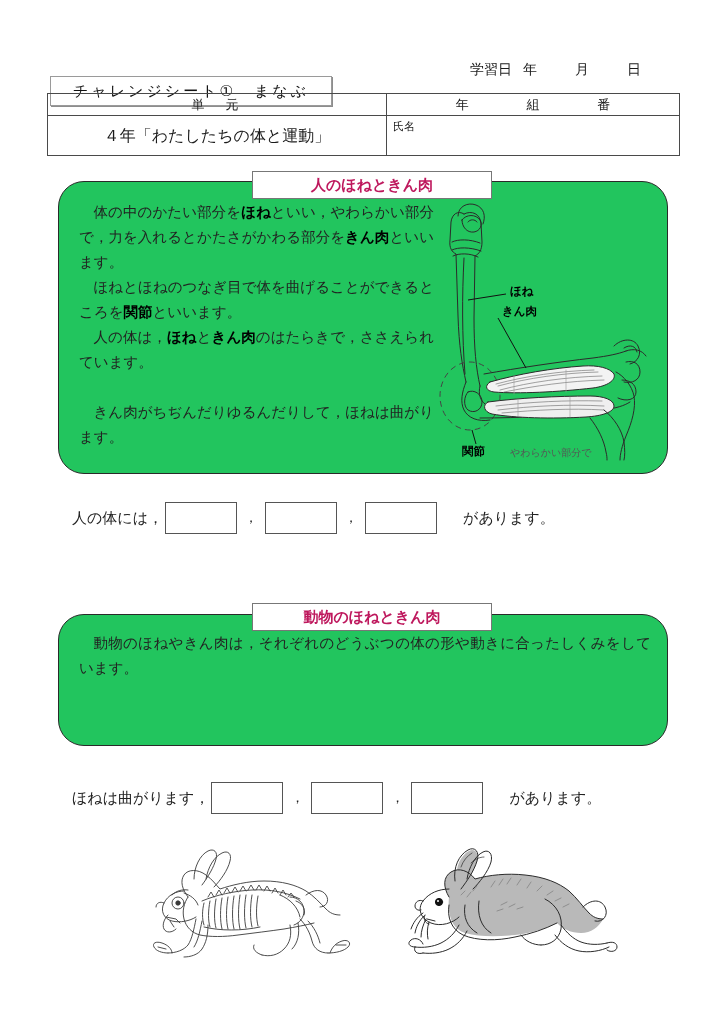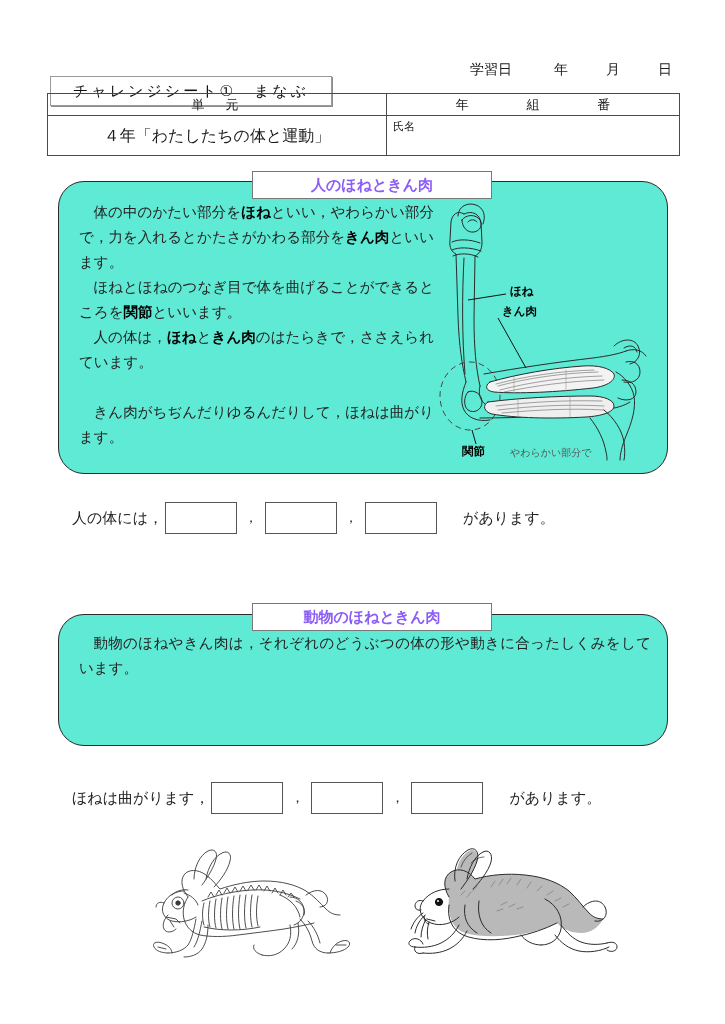--- a/index.html
+++ b/index.html
@@ -43,21 +43,21 @@
     position: absolute;
     left: 470px;
     top: 57px;
     width: 230px;
     height: 26px;
     display: flex;
     align-items: center;
     font-size: 14px;
     font-family: "Liberation Sans", "DejaVu Sans", sans-serif;
   }
-  .study-date .lbl { margin-right: 42px; }
+  .study-date .lbl { margin-right: 11px; }
   .study-date .unit { margin-right: 38px; }
   .study-date .unit:last-child { margin-right: 0; }
 
   
   .info-table {
     position: absolute;
     left: 47px;
     top: 93px;
     width: 633px;
     height: 63px;
@@ -117,30 +117,30 @@
     box-sizing: border-box;
     border: 1px solid #777;
     background: #fff;
     z-index: 3;
     display: flex;
     align-items: center;
     justify-content: center;
     font-size: 15px;
     font-weight: bold;
     font-family: "Liberation Sans", "DejaVu Sans", sans-serif;
-    color: #8b5cf6;
+    color: #be185d;
   }
   .roundbox {
     position: absolute;
     left: 58px;
     width: 610px;
     box-sizing: border-box;
     border: 1px solid #2a2a2a;
     border-radius: 26px;
-    background: #5eead4;
+    background: #22c55e;
     z-index: 1;
   }
   .banner-notch {
     position: absolute;
     height: 26px;
     background: #fff;
     z-index: 2;
   }
 
   .body-text {

